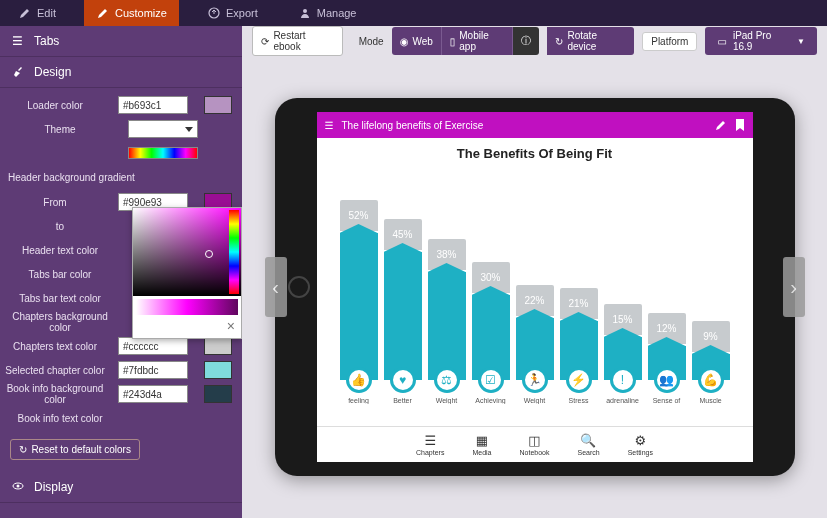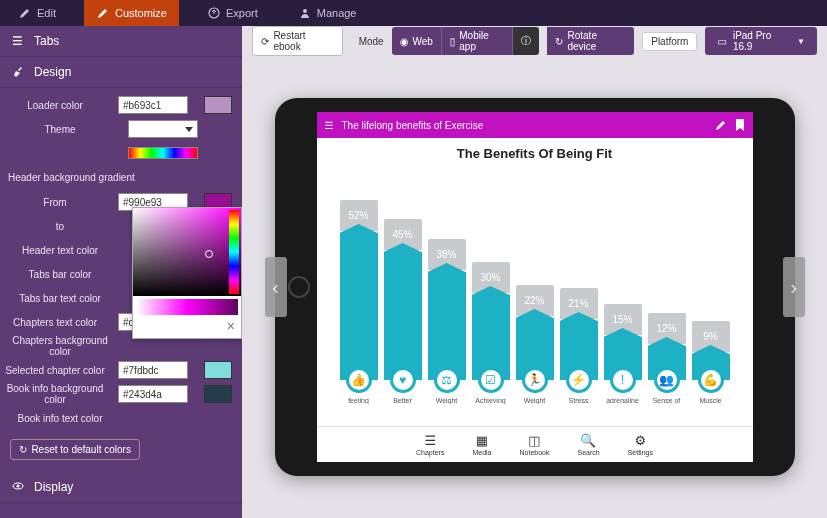--- a/index.html
+++ b/index.html
@@ -156,29 +156,29 @@
         </div>
       <div class="formrow">
           <div class="lbl">Tabs bar color</div>
           <div class="ctl"></div>
         </div>
       <div class="formrow">
           <div class="lbl">Tabs bar text color</div>
           <div class="ctl"></div>
         </div>
       <div class="formrow">
+          <div class="lbl">Chapters background color</div>
+          <div class="ctl"></div>
+        </div>
+      <div class="formrow">
           <div class="lbl">Chapters text color</div>
           <div class="ctl">
             <input type="text" value="#cccccc" style="">
             <span class="swatch" style="background:#ccc"></span>
           </div>
-        </div>
-      <div class="formrow">
-          <div class="lbl">Chapters background color</div>
-          <div class="ctl"></div>
         </div>
       <div class="formrow">
           <div class="lbl">Selected chapter color</div>
           <div class="ctl">
             <input type="text" value="#7fdbdc" style="">
             <span class="swatch" style="background:#7fdbdc"></span>
           </div>
         </div>
       <div class="formrow">
           <div class="lbl">Book info background color</div>

